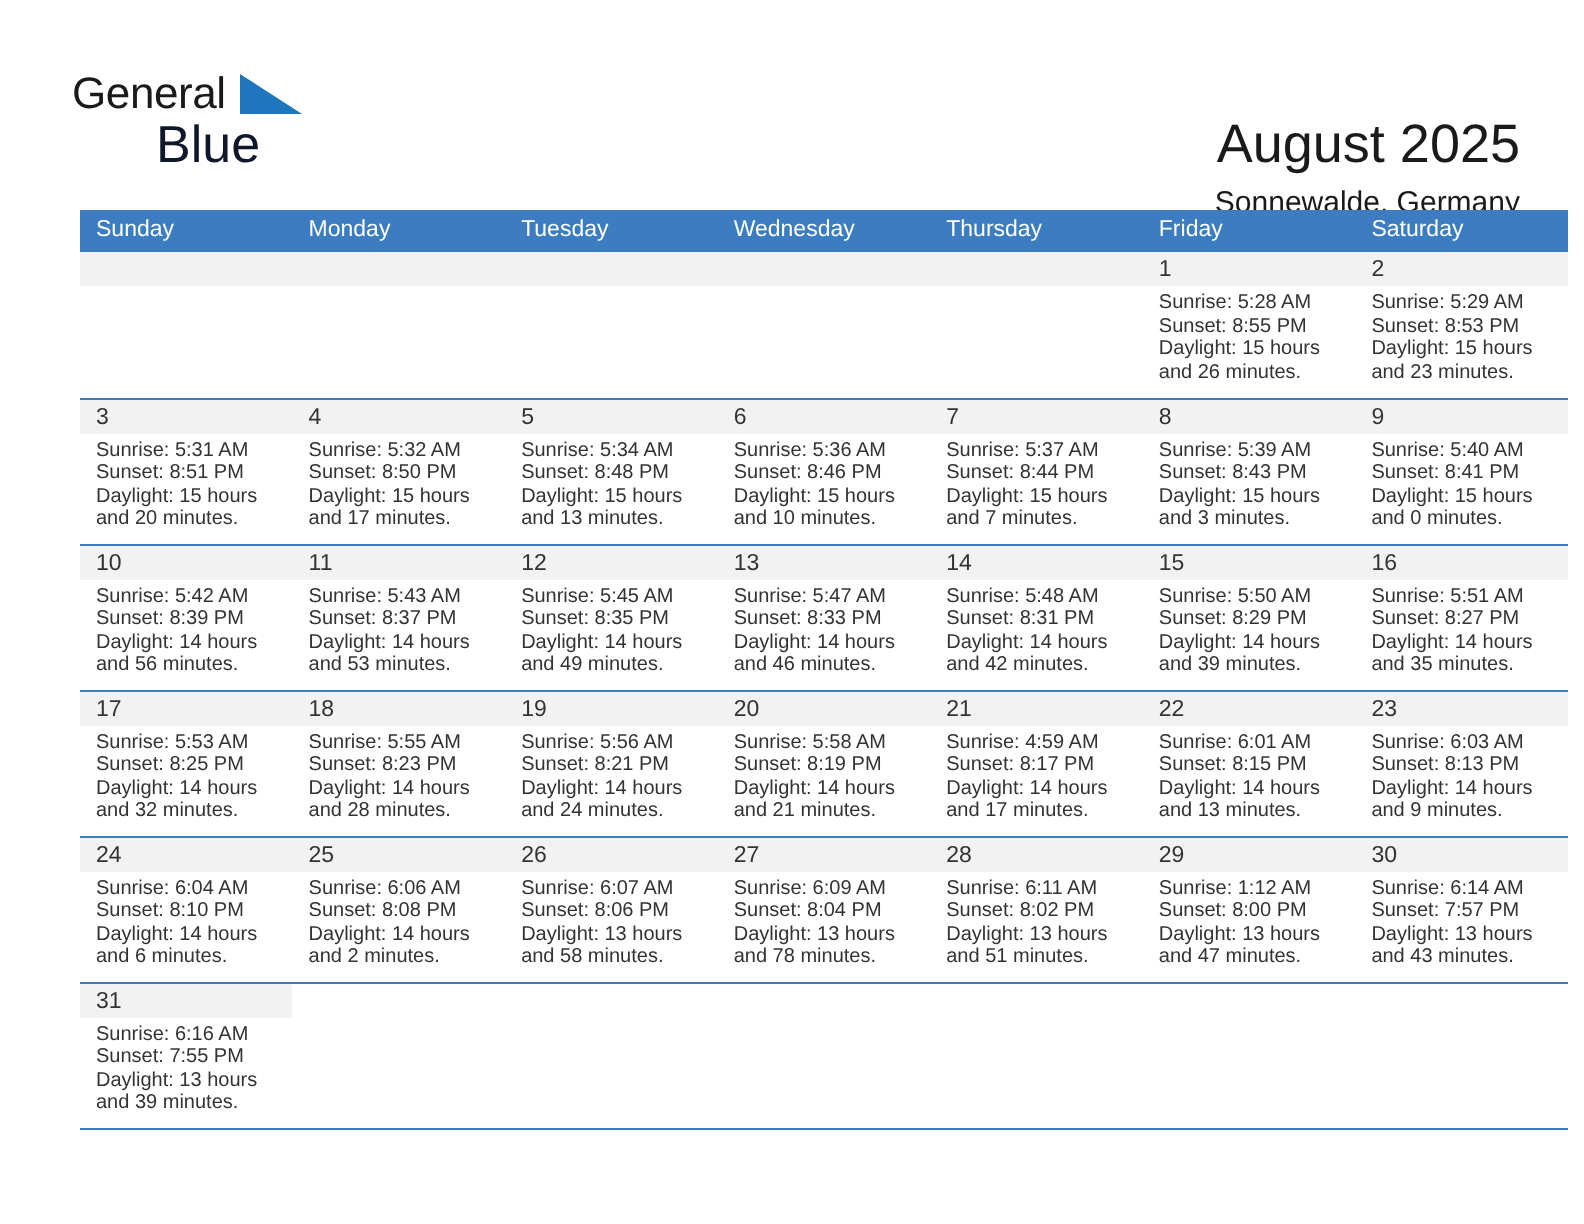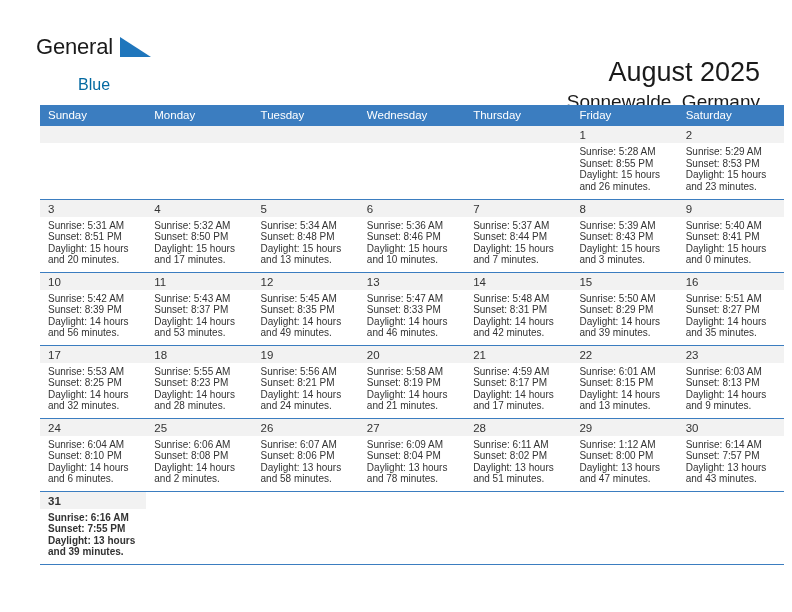--- a/index.html
+++ b/index.html
@@ -47,43 +47,43 @@
   .brand-flag {
     position: absolute;
     left: 84px;
     top: 1px;
     width: 31px;
     height: 20px;
     z-index: 1;
   }
   .brand-row2 {
     display: block;
-    font-size: 16px;
+    font-size: 26px;
     line-height: 22px;
-    color: #0369a1;
+    color: #0f172a;
     margin-left: 42px;
-    margin-top: 15px;
+    margin-top: 2px;
   }
 
   .title-block {
     position: absolute;
     right: 0;
     top: 0;
     text-align: right;
     margin-top: 28px;
   }
   .cal-title {
     font-size: 27px;
     line-height: 32px;
     color: #1a1a1a;
     font-weight: normal;
     margin: 0;
   }
   .cal-subtitle {
-    font-size: 19px;
+    font-size: 15px;
     line-height: 20px;
     color: #1a1a1a;
     margin: 4px 0 0 0;
     font-weight: normal;
   }
 
   
   .calendar {
     position: absolute;
     left: 40px;
@@ -122,21 +122,21 @@
     padding: 3px 4px 0 8px;
     font-size: 10px;
     line-height: 11.6px;
     color: #333333;
   }
   .cell-body div { white-space: nowrap; }
   td.empty .daynum-band { background: #f2f2f2; }
   td.empty .cell-body { visibility: hidden; }
   td.blank { background: #ffffff; }
   td.blank .daynum-band { background: #ffffff; }
-  tr.last-row td { border-bottom: 1px solid #3b7dc0; font-weight: bold; }
+  tr.last-row td { border-bottom: 1px solid #3b7dc0; }
   tr.week-row:first-of-type td { border-top: none; }
 </style>
 </head>
 <body>
 
 <div class="page">
 
   <div class="top-header">
 
     <div class="brand">

